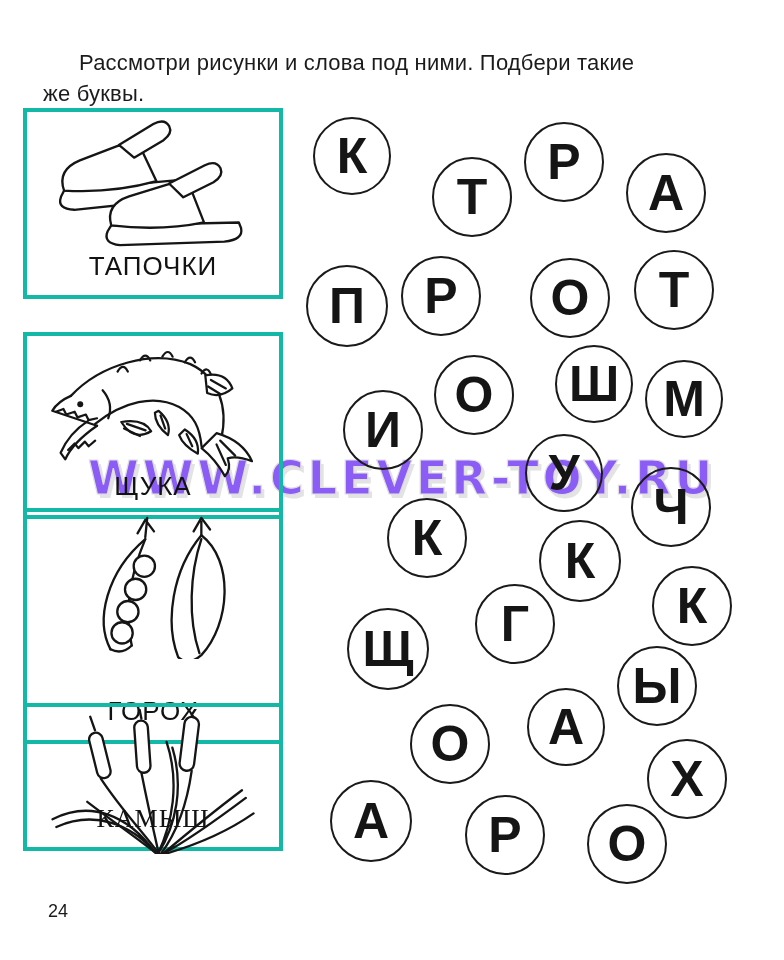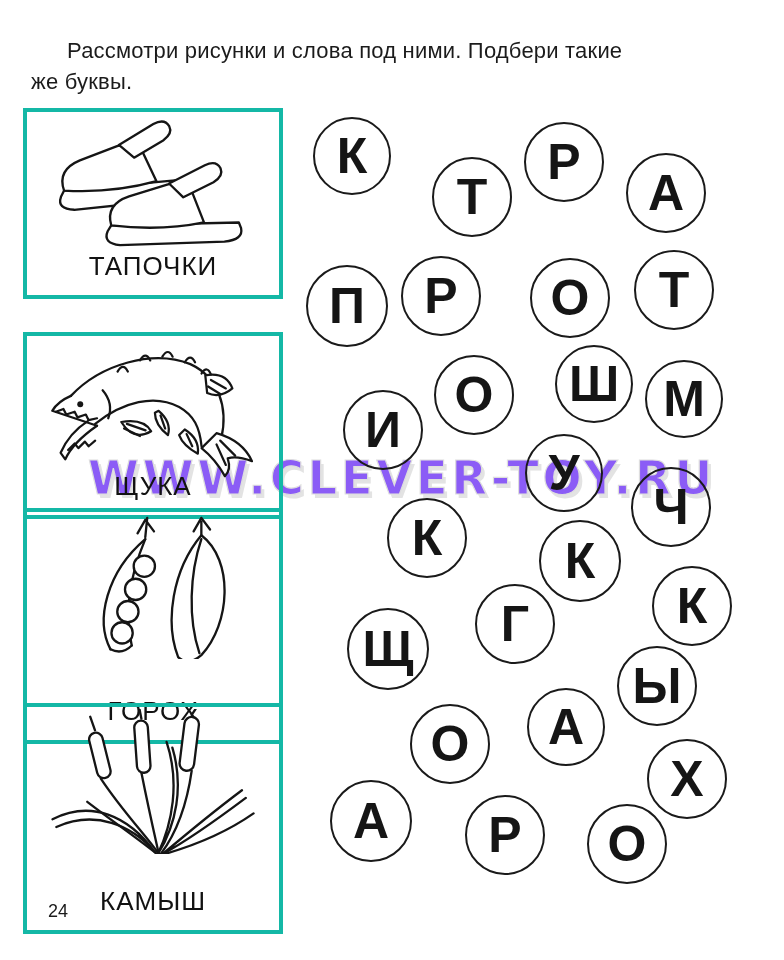--- a/index.html
+++ b/index.html
@@ -2,42 +2,42 @@
 <html><head>
 <meta charset="utf-8">
 <style>
   html,body{margin:0;padding:0;background:#fff;}
   #page{
     position:relative;width:784px;height:960px;background:#ffffff;overflow:hidden;
     font-family:"Liberation Sans","DejaVu Sans",sans-serif;color:#161616;
   }
   
   .instruction{
-    position:absolute;left:27px;top:31px;width:730px;margin:4px;
+    position:absolute;left:27px;top:31px;width:730px;margin:16px;
     font-size:22px;line-height:31px;letter-spacing:.2px;color:#1b1b1b;
     white-space:pre-line;text-indent:36px;z-index:3;
   }
   
   .watermark{
     position:absolute;left:88px;top:451px;z-index:1;
     font-family:"DejaVu Sans",sans-serif;font-weight:bold;
     font-size:46px;letter-spacing:4px;color:#8b5cf6;
     -webkit-text-stroke:1.2px #dedede;
     text-shadow:3px 4px 0 #e3e3e3;
     user-select:none;white-space:nowrap;
   }
   
   .card{
     position:absolute;left:23px;width:260px;box-sizing:border-box;
     border:4px solid #14b8a6;background:transparent;z-index:2;
   }
   .card-1{top:108px;height:191px;}
   .card-2{top:308px;height:187px;margin-top:24px;}
   .card-3{top:508px;height:236px;}
-  .card-4{top:703px;height:231px;}
+  .card-4{top:703px;height:148px;font-family:Liberation Serif, serif;}
   .card svg{position:absolute;left:0;top:2px;}
   .card .word{
     position:absolute;left:0;right:0;bottom:13px;text-align:center;
     font-size:26px;font-weight:500;letter-spacing:1px;color:#121212;
   }
   
   #letters-field{position:absolute;inset:0;z-index:4;}
   .letter-circle{
     position:absolute;box-sizing:border-box;border:2.5px solid #1a1a1a;border-radius:50%;
     display:flex;align-items:center;justify-content:center;

